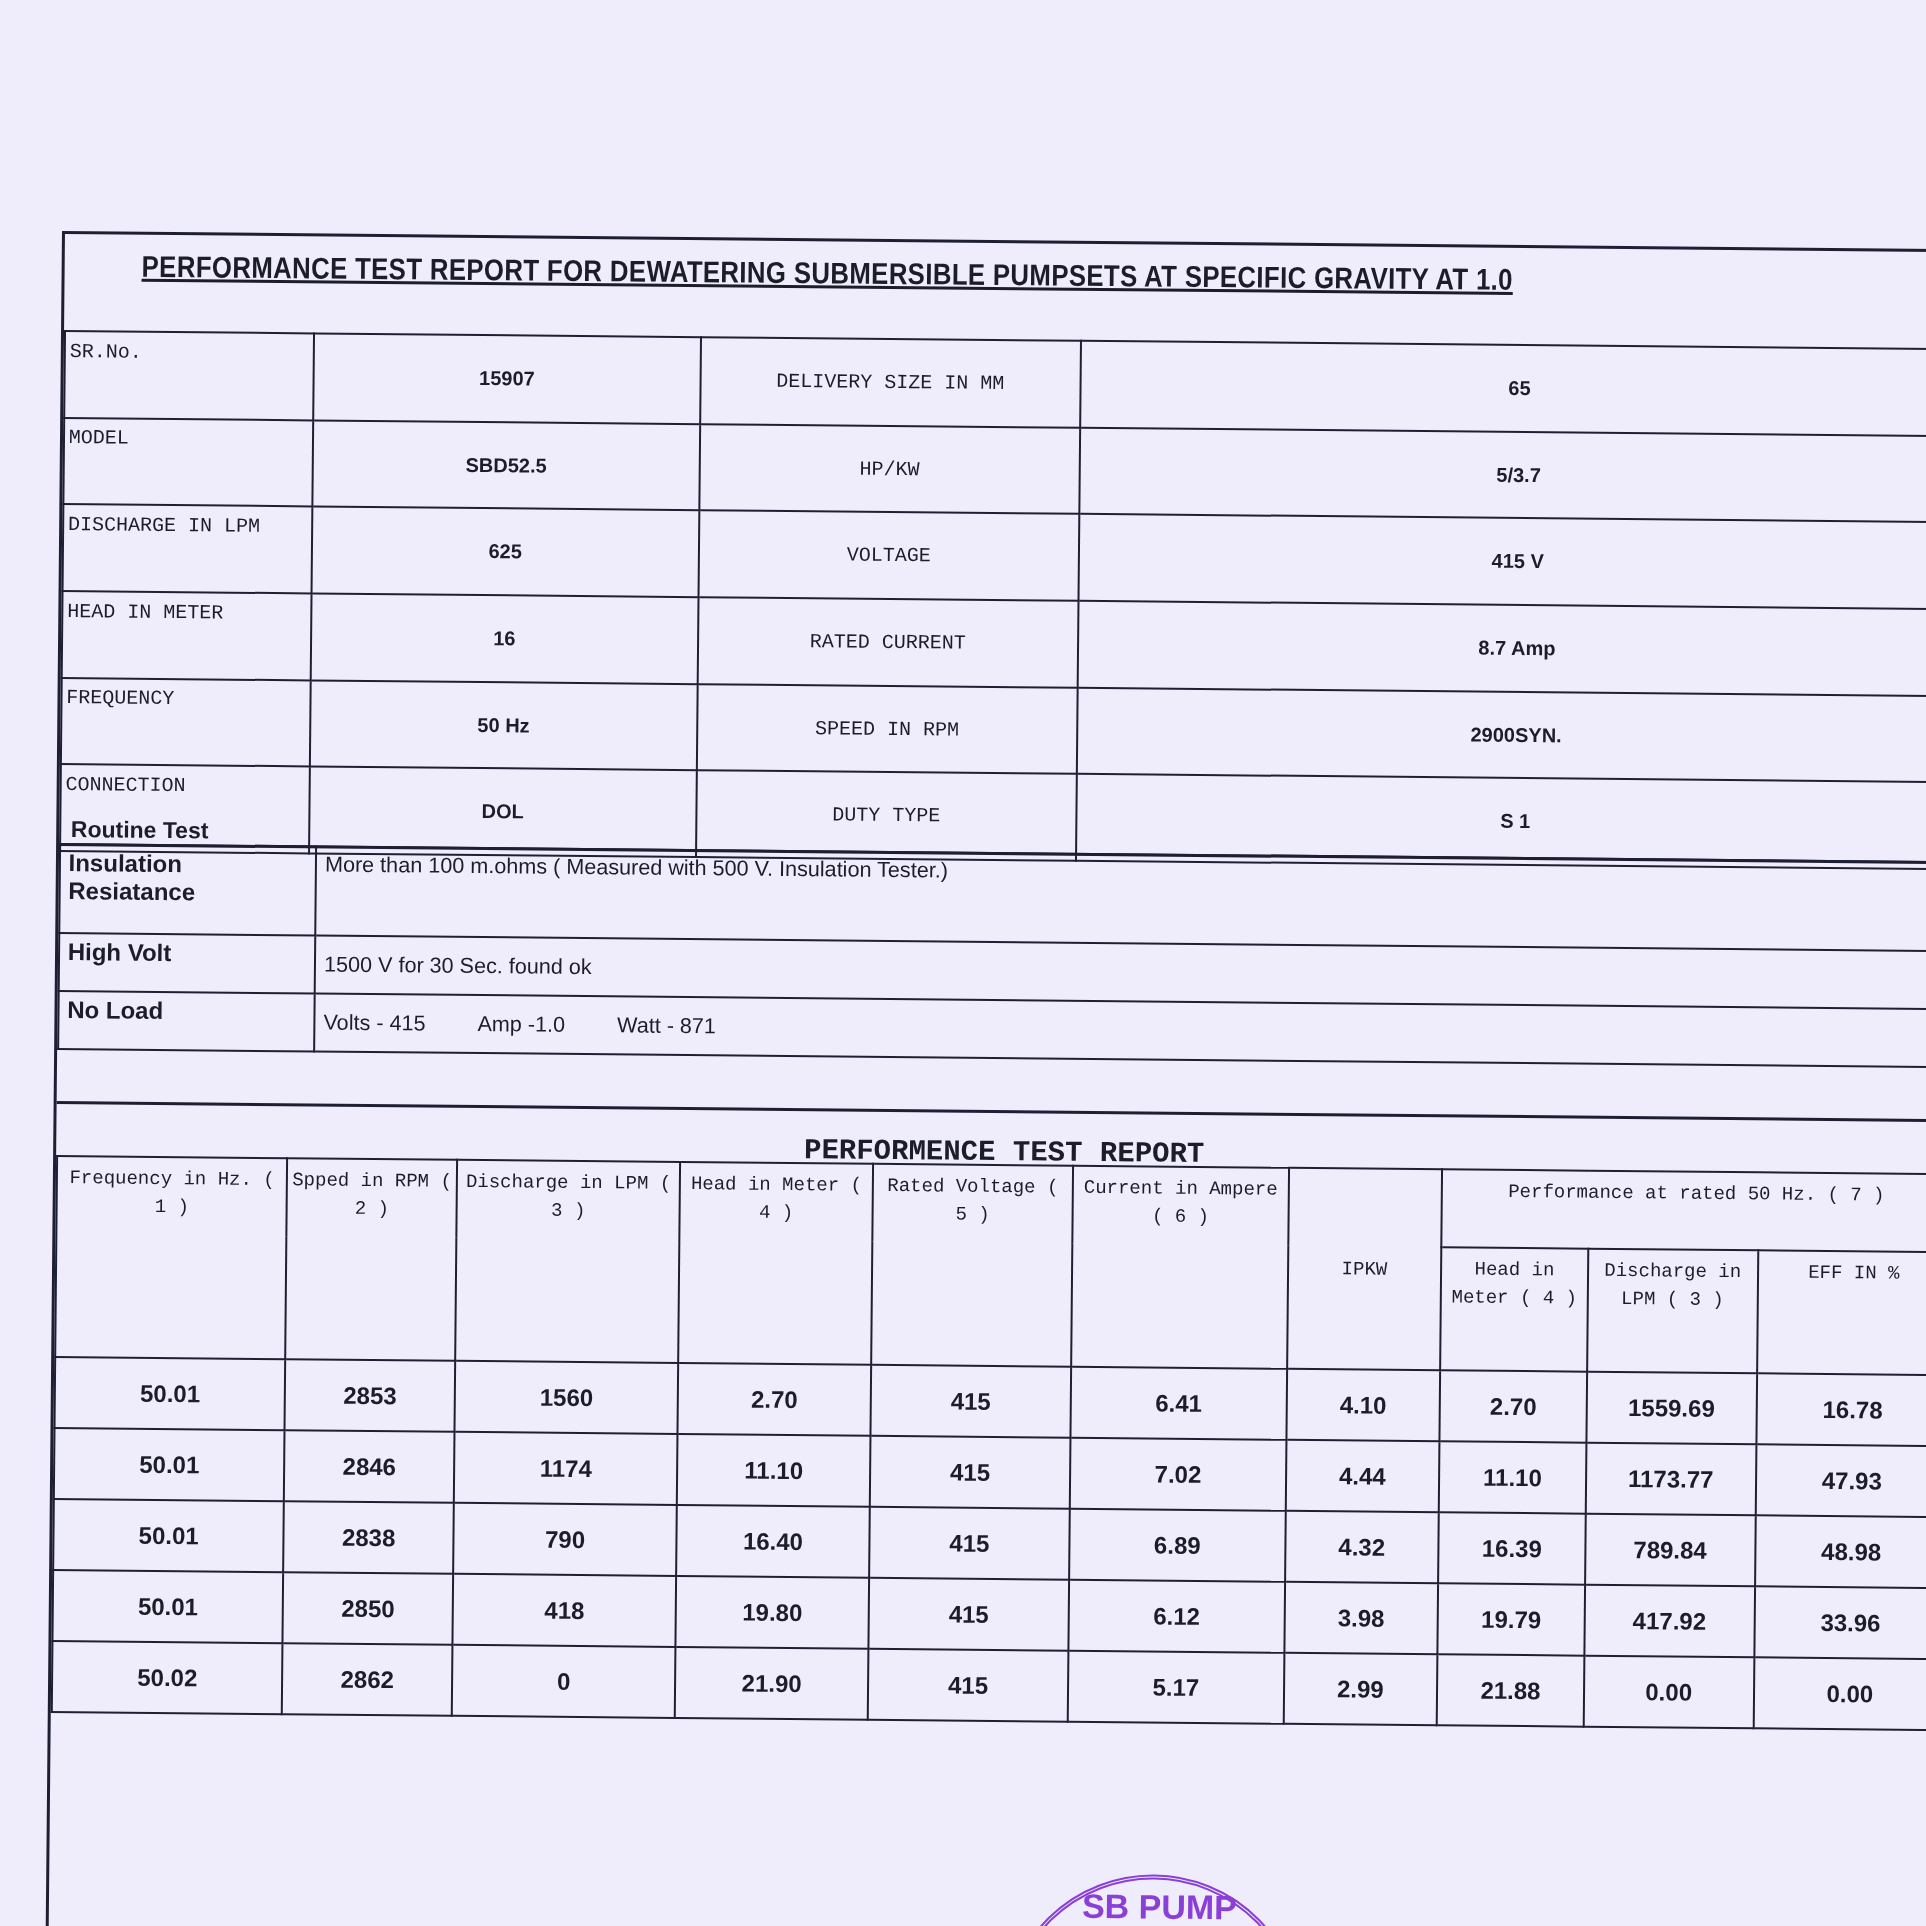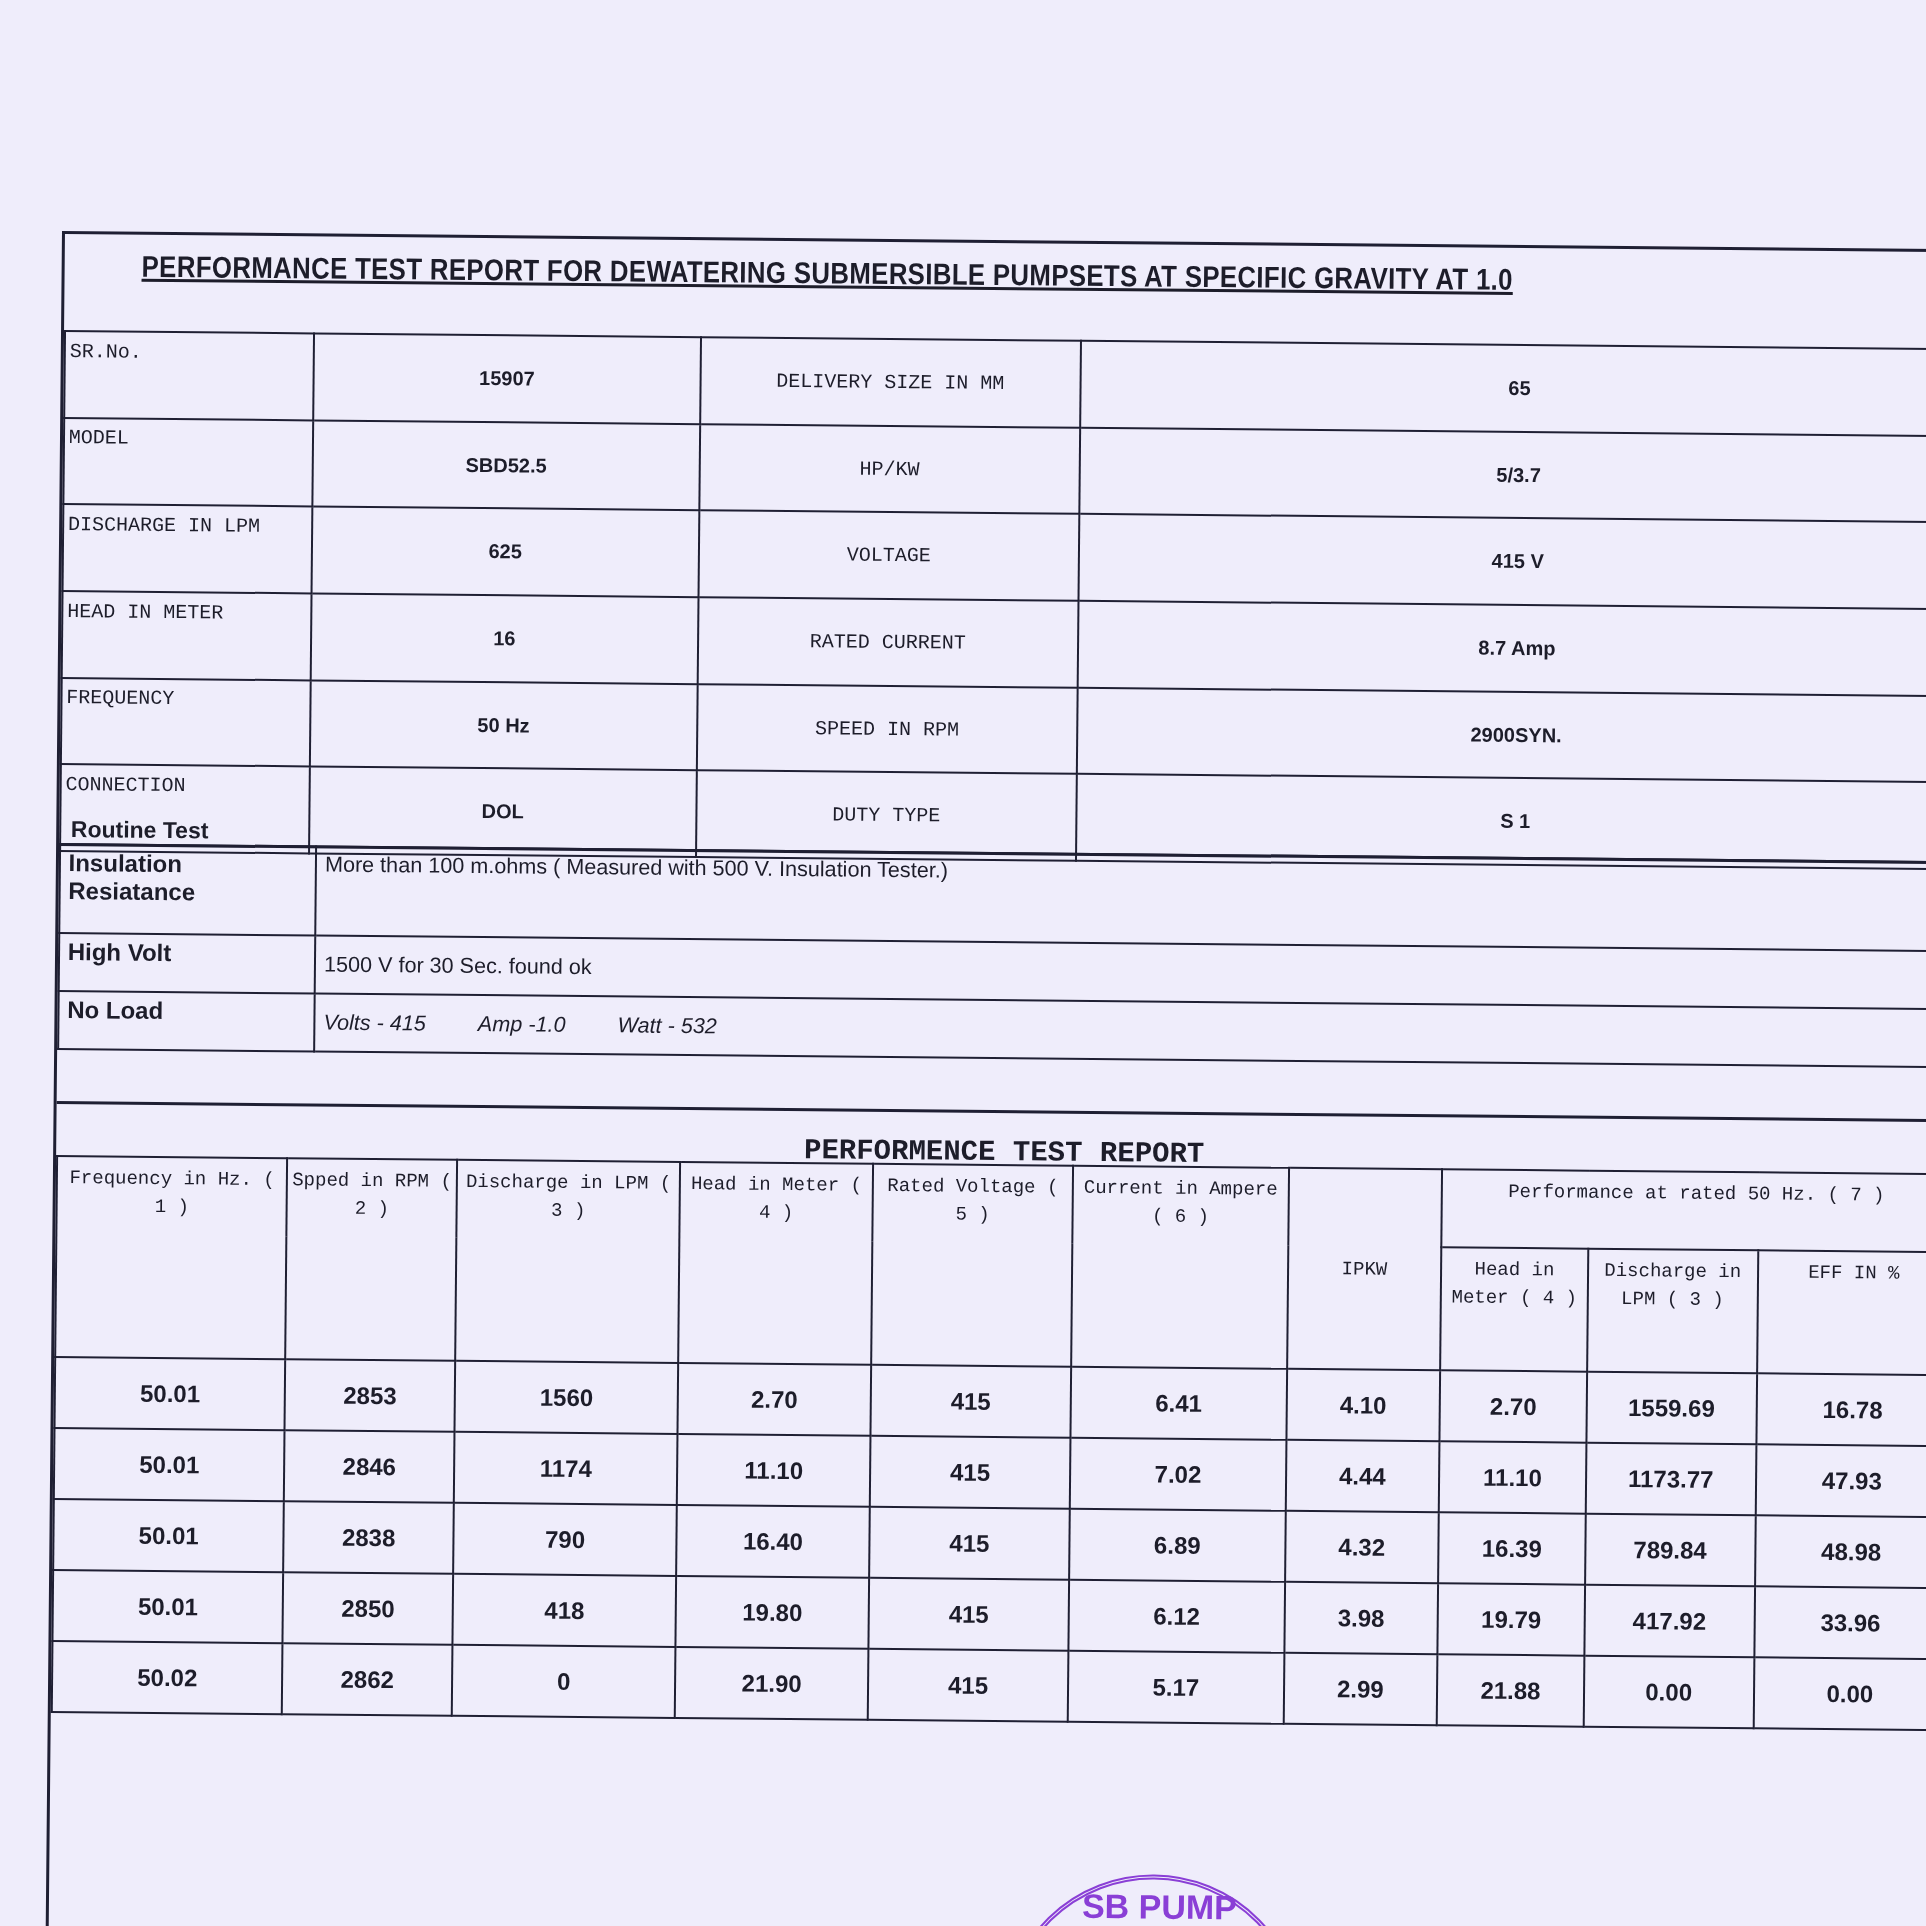--- a/index.html
+++ b/index.html
@@ -29,21 +29,21 @@
   .lbl { font-family:"Liberation Mono", monospace; font-size:18.5px; vertical-align:top; padding:7.7px 3.9px 0 3.9px; width:239px; }
   .val { text-align:center; font-weight:bold; font-size:23px; width:385px; }
   .mid { font-family:"Liberation Mono", monospace; font-size:18.5px; text-align:center; width:378px; }
   .rval { text-align:center; font-weight:bold; font-size:23px; }
   .routine { position:absolute; left:0; top:570px; width:1896px; height:42px; border-bottom:3.5px solid #1f1f33; box-sizing:border-box; }
   .routine span { position:absolute; left:11.6px; top:11.6px; font-weight:bold; font-size:23px; }
   .tests { left:0; top:609px; width:1896px; }
   .tests td { font-size:21.6px; }
   .tests .tl { width:239px; font-weight:bold; font-size:24px; padding:3.9px 7.7px; vertical-align:top; }
   .tests .tv { padding:3.9px 7.7px; }
-  .nl-item { display:inline-block; margin-right:46px;font-style:italic; }
+  .nl-item { display:inline-block; margin-right:46px; }
   .perf-title {
     position:absolute; left:0; top:867px; width:1896px; text-align:center; height:54px;
     font-family:"Liberation Mono", monospace; font-weight:bold; font-size:29px; padding-top:23px; box-sizing:border-box;
     border-top:3.5px solid #1f1f33;
   }
   .perf { left:0; top:921px; width:1896px; }
   .perf th { font-family:"Liberation Mono", monospace; font-weight:normal; font-size:19px; vertical-align:top; padding:7px 3.1px; line-height:28px; }
   .perf td { text-align:center; font-weight:bold; font-size:24px; height:69px; }
   .perf .hdr-tall { height:185px; }
   .date-row { position:absolute; left:11.6px; top:1687px; font-family:"Liberation Mono", monospace; font-size:22.3px; }
@@ -114,21 +114,21 @@
         </tr>
         <tr style="height:58px;">
           <td class="tl">High Volt</td>
           <td class="tv">1500 V for 30 Sec. found ok</td>
         </tr>
         <tr style="height:58px;">
           <td class="tl">No Load</td>
           <td class="tv">
             <span class="nl-item">Volts -  415</span>
             <span class="nl-item">Amp -1.0</span>
-            <span class="nl-item">Watt - 532</span>
+            <span class="nl-item">Watt - 871</span>
           </td>
         </tr>
       </tbody>
     </table>
 
     <div class="perf-title">PERFORMENCE TEST REPORT</div>
 
     <table class="perf">
       <thead>
         <tr>

